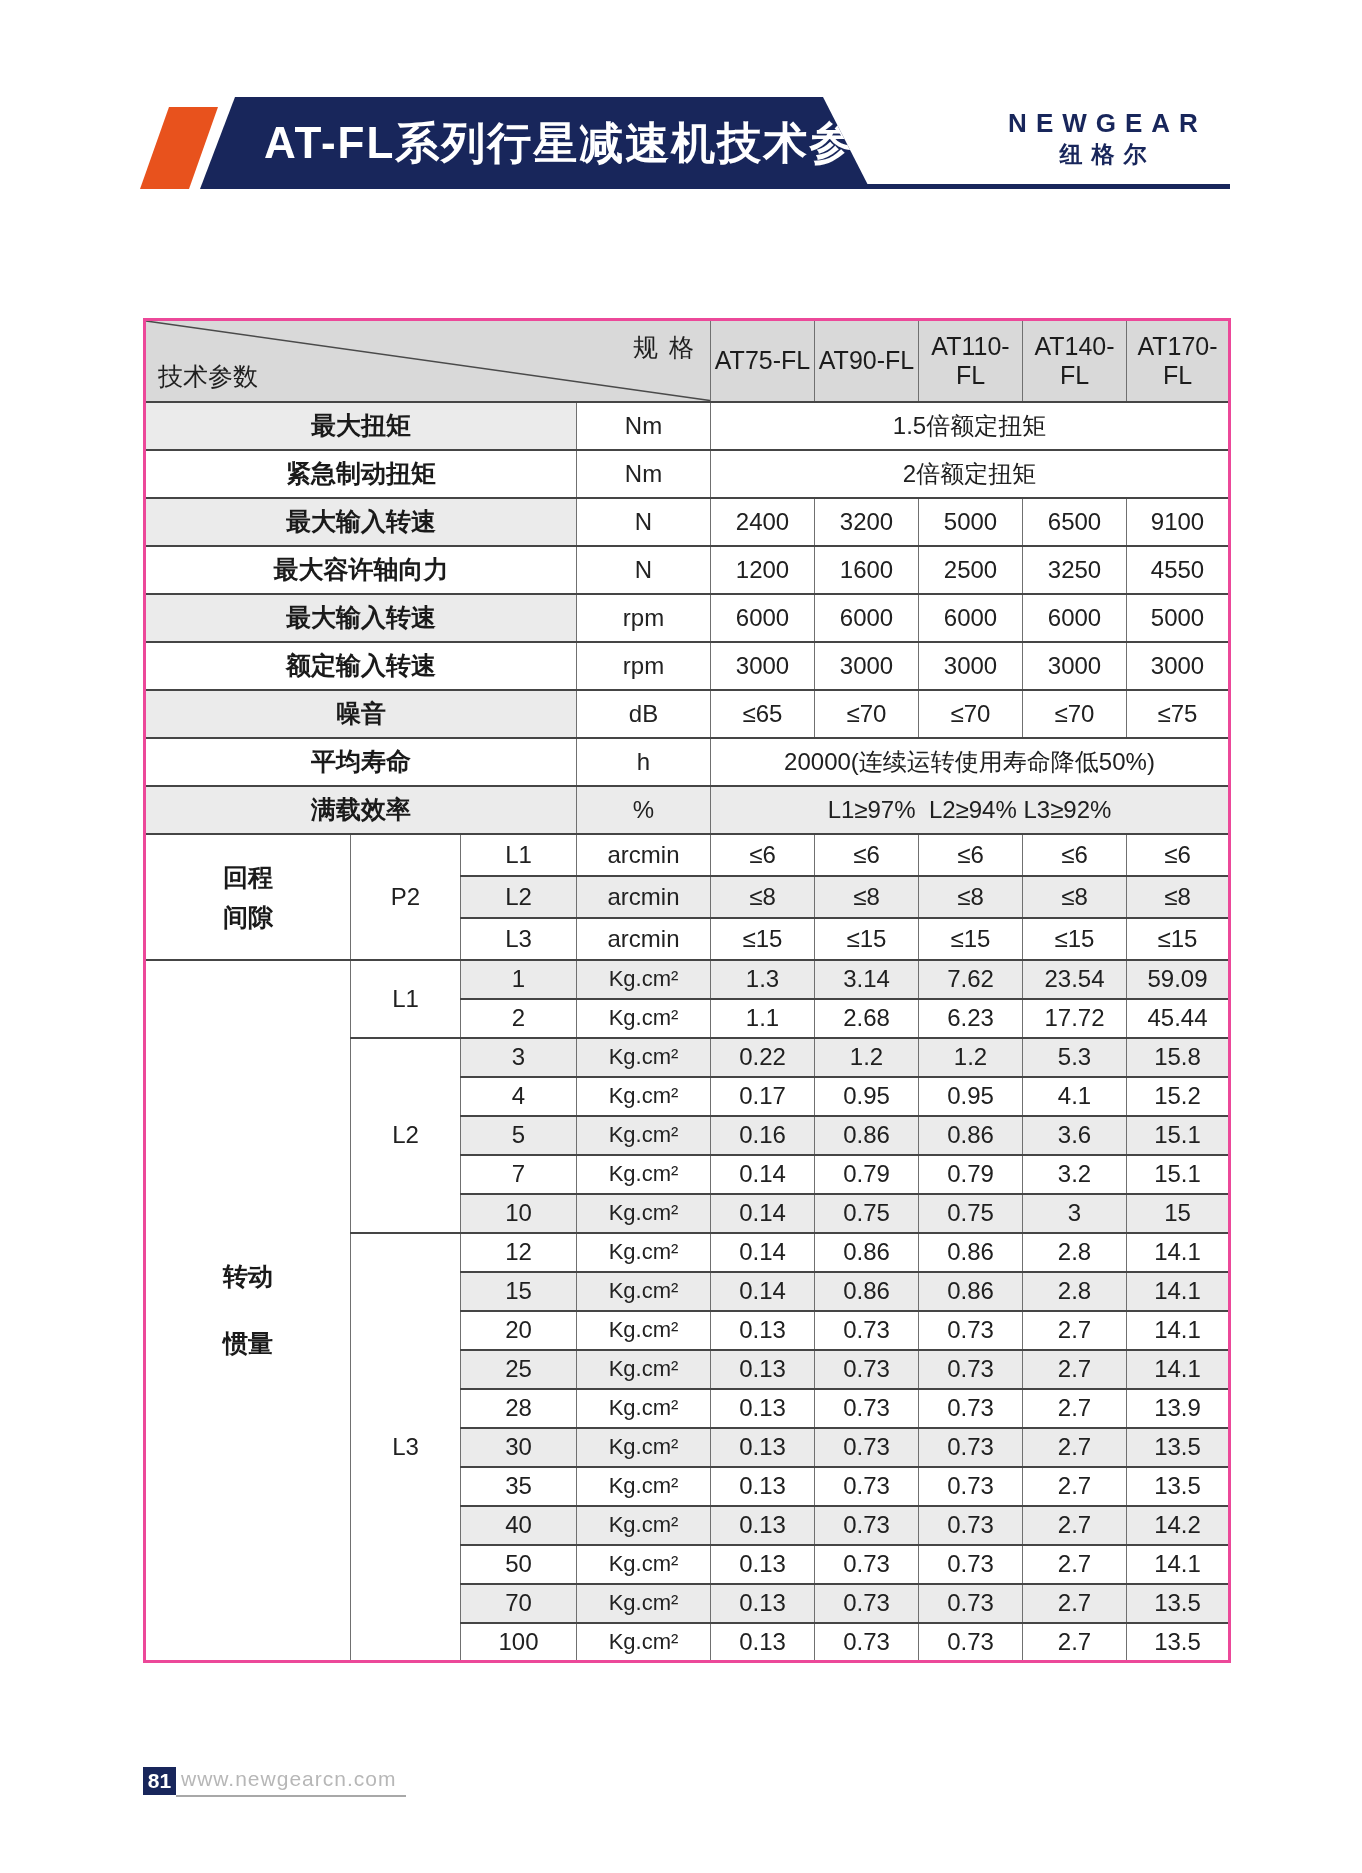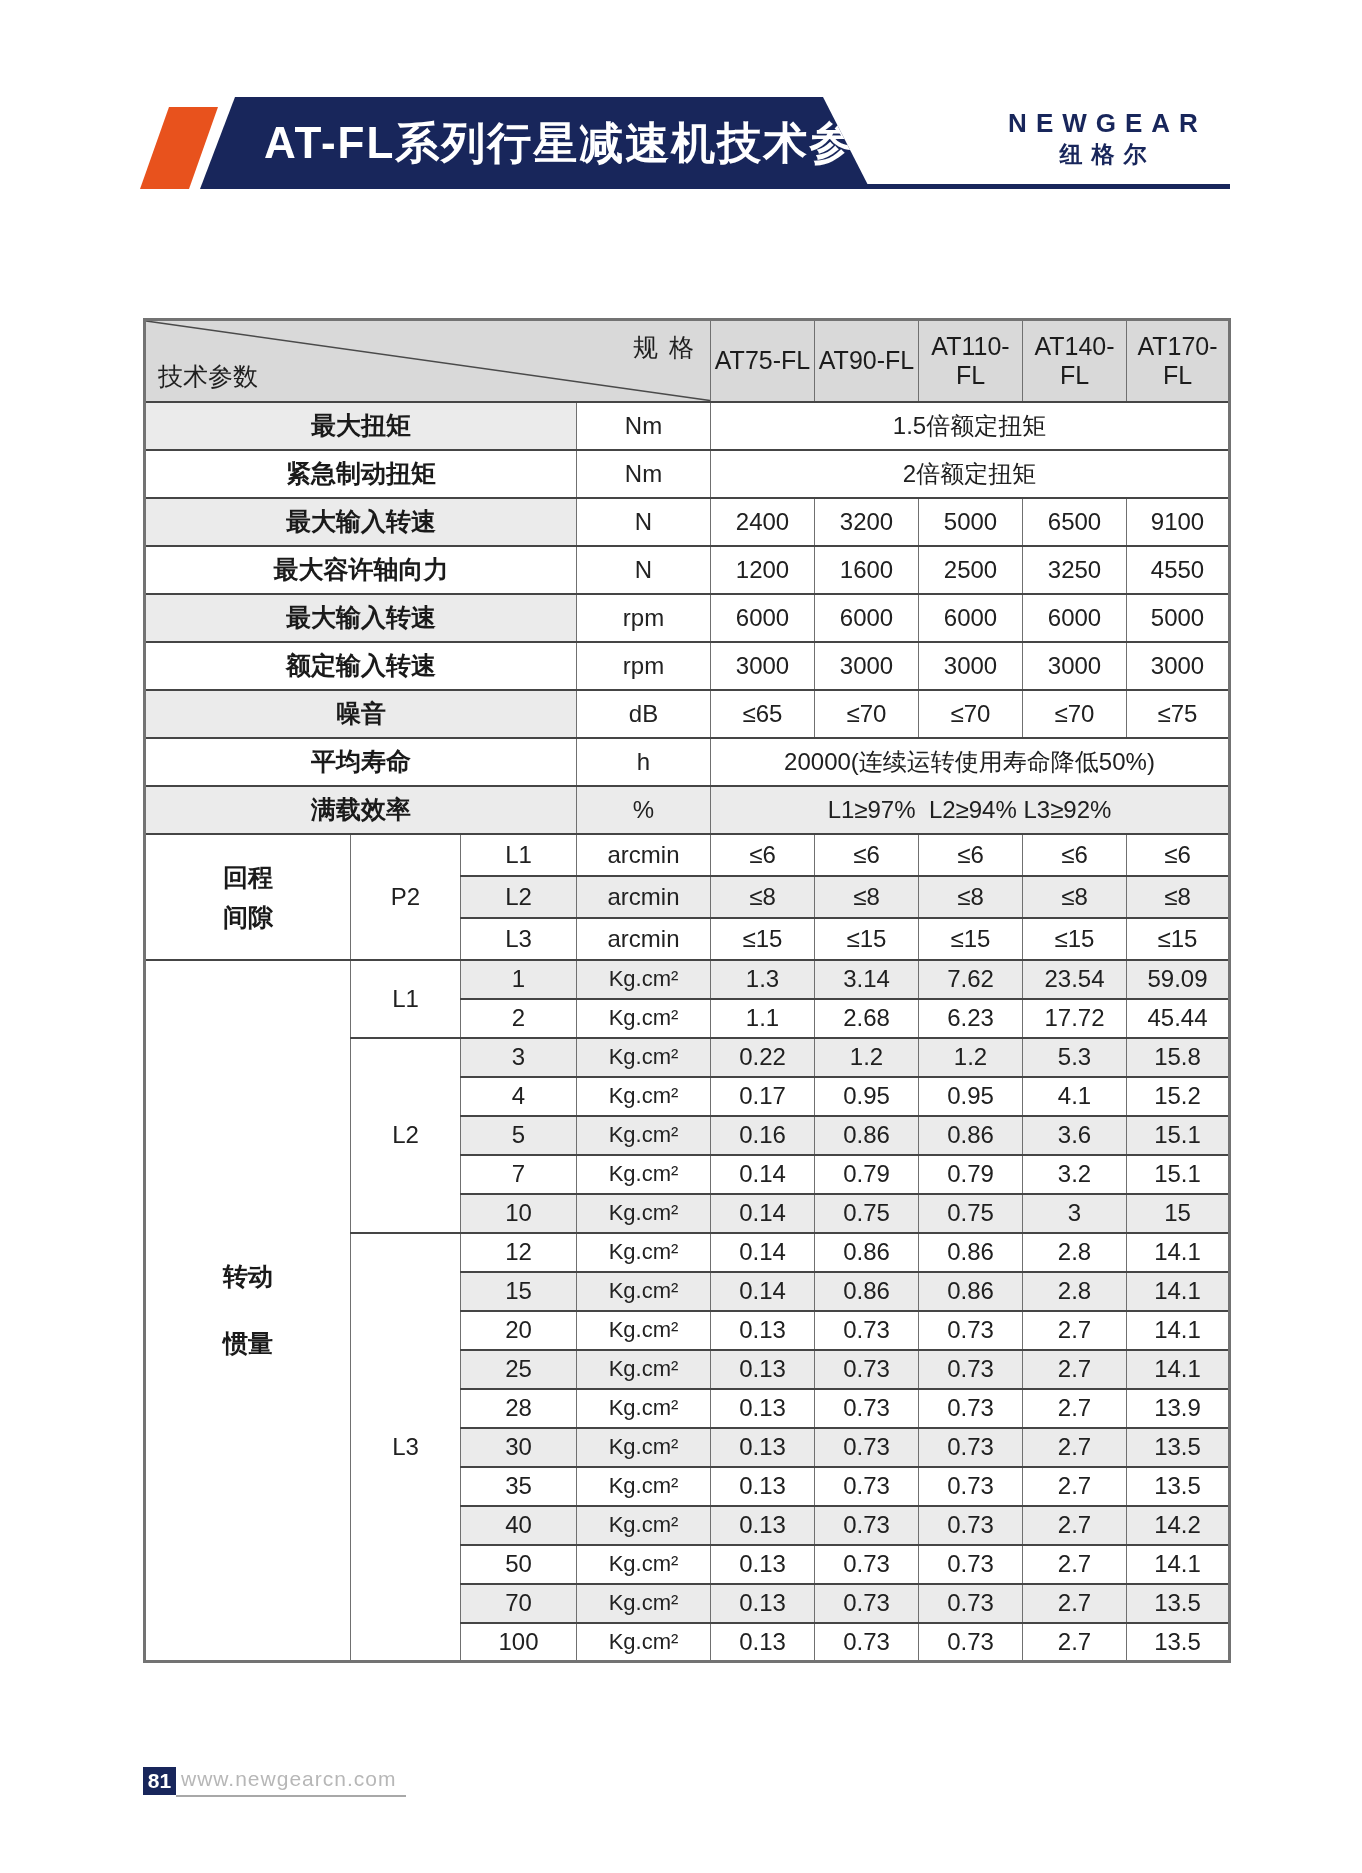--- a/index.html
+++ b/index.html
@@ -28,21 +28,21 @@
   }
   .brand{
     position:absolute;left:985px;top:108px;width:245px;text-align:center;color:var(--navy);
   }
   .brand .en{font-size:26px;font-weight:900;letter-spacing:9px;white-space:nowrap;}
   .brand .cn{font-size:23px;font-weight:900;letter-spacing:9px;white-space:nowrap;}
   
   table.spec{
     position:absolute;left:143px;top:318px;width:1085px;
     border-collapse:collapse;table-layout:fixed;
-    border:3px solid #737373;
+    border:3px solid #ec4899;
   }
   table.spec th,table.spec td{
     border-left:1px solid #707070;border-right:1px solid #707070;
     border-top:2px solid #454545;border-bottom:2px solid #454545;
     text-align:center;vertical-align:middle;
     padding:0;background:#ffffff;overflow:hidden;
   }
   table.spec thead th{background:var(--header_gray);}
   tr.head{height:82px;}
   tr.upper{height:48px;}

